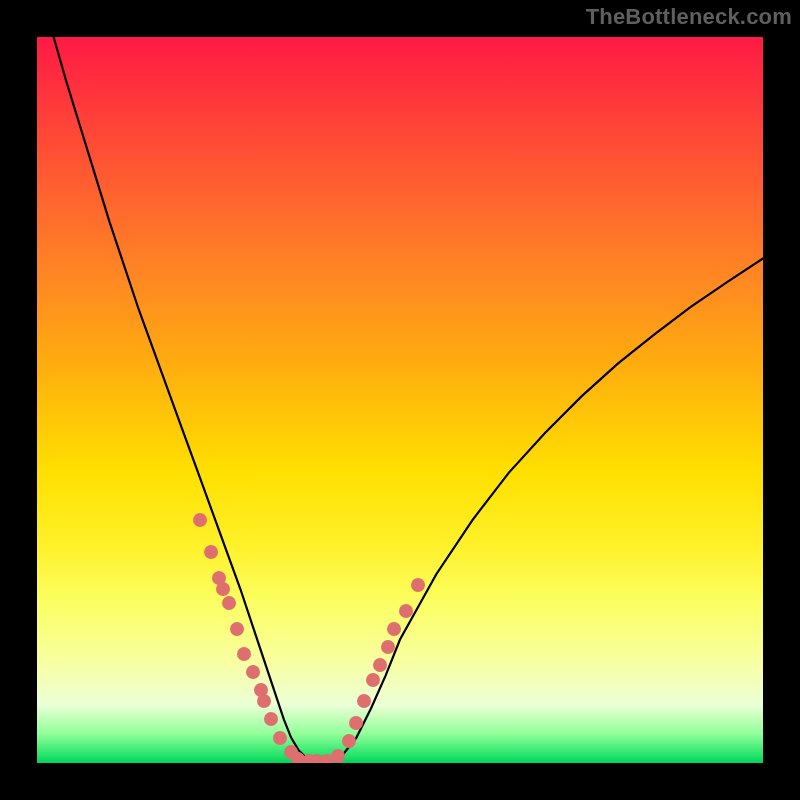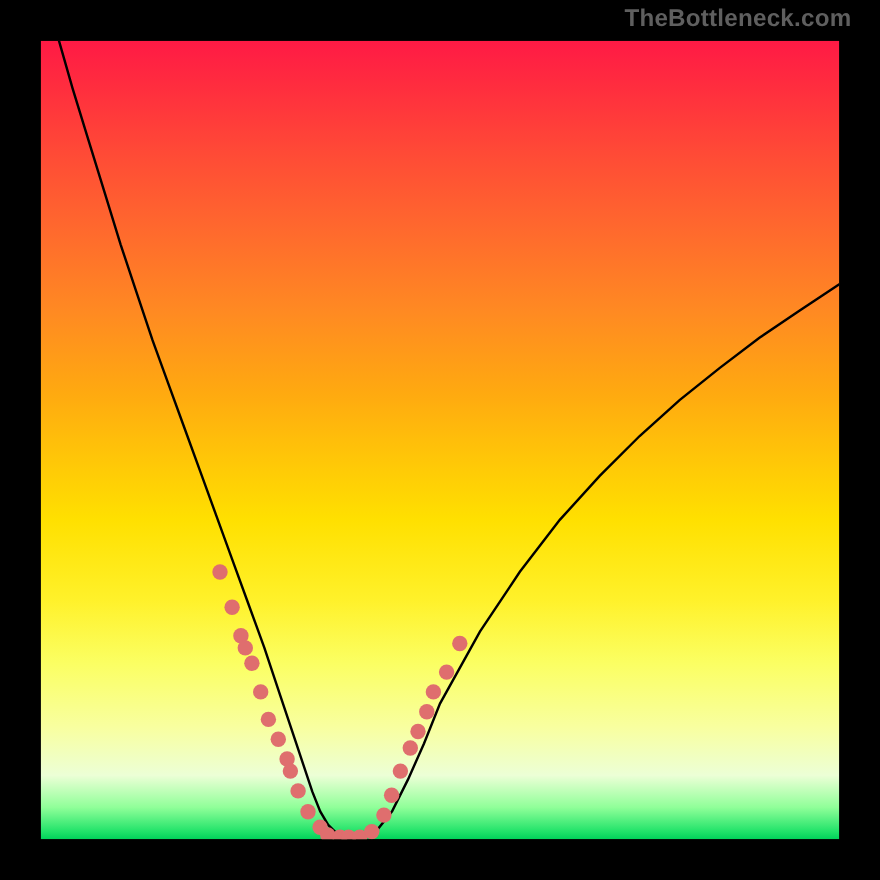--- a/index.html
+++ b/index.html
@@ -48,21 +48,21 @@
       #f8ffa0 86%,
       #ecffd6 92%,
       #90ff99 96%,
       #22e36a 99%,
       #00d25a 100%
     );
   }
   .watermark {
     position: absolute;
     top: 4px;
-    right: 26px;
+    right: 8px;
     color: #5f5f5f;
     font-size: 22px;
     font-weight: 600;
     letter-spacing: 0.2px;
   }
   .curve-layer, .dots-layer {
     position: absolute;
     left: 0;
     top: 0;
     width: 100%;

